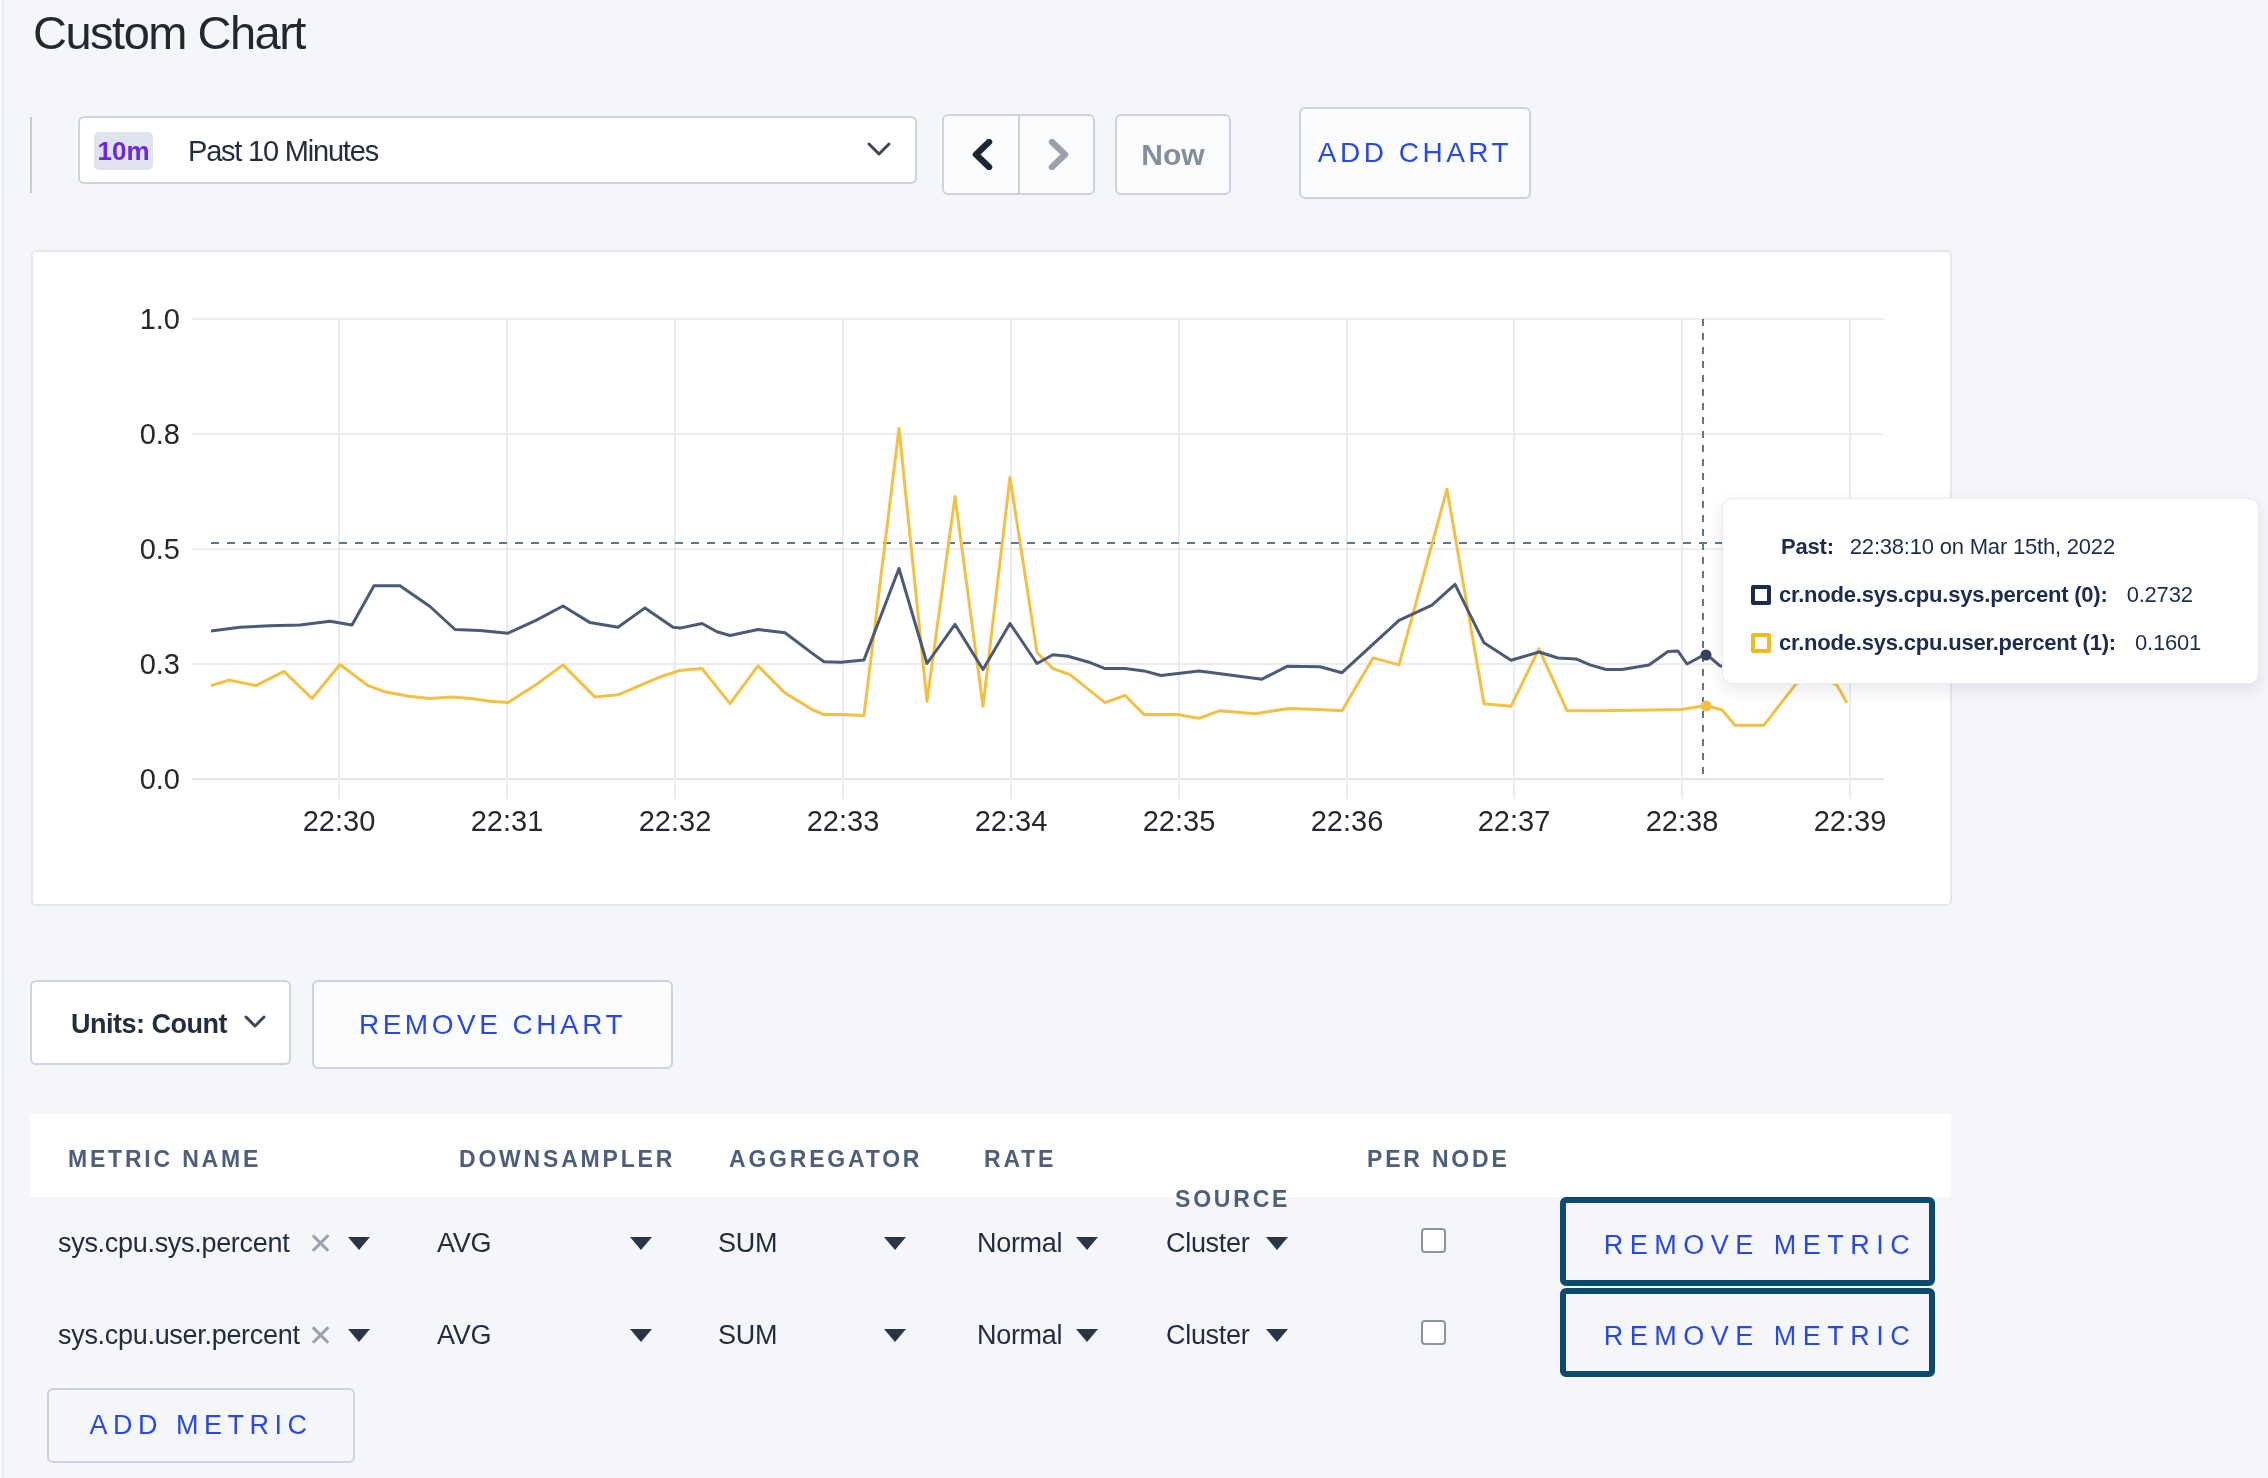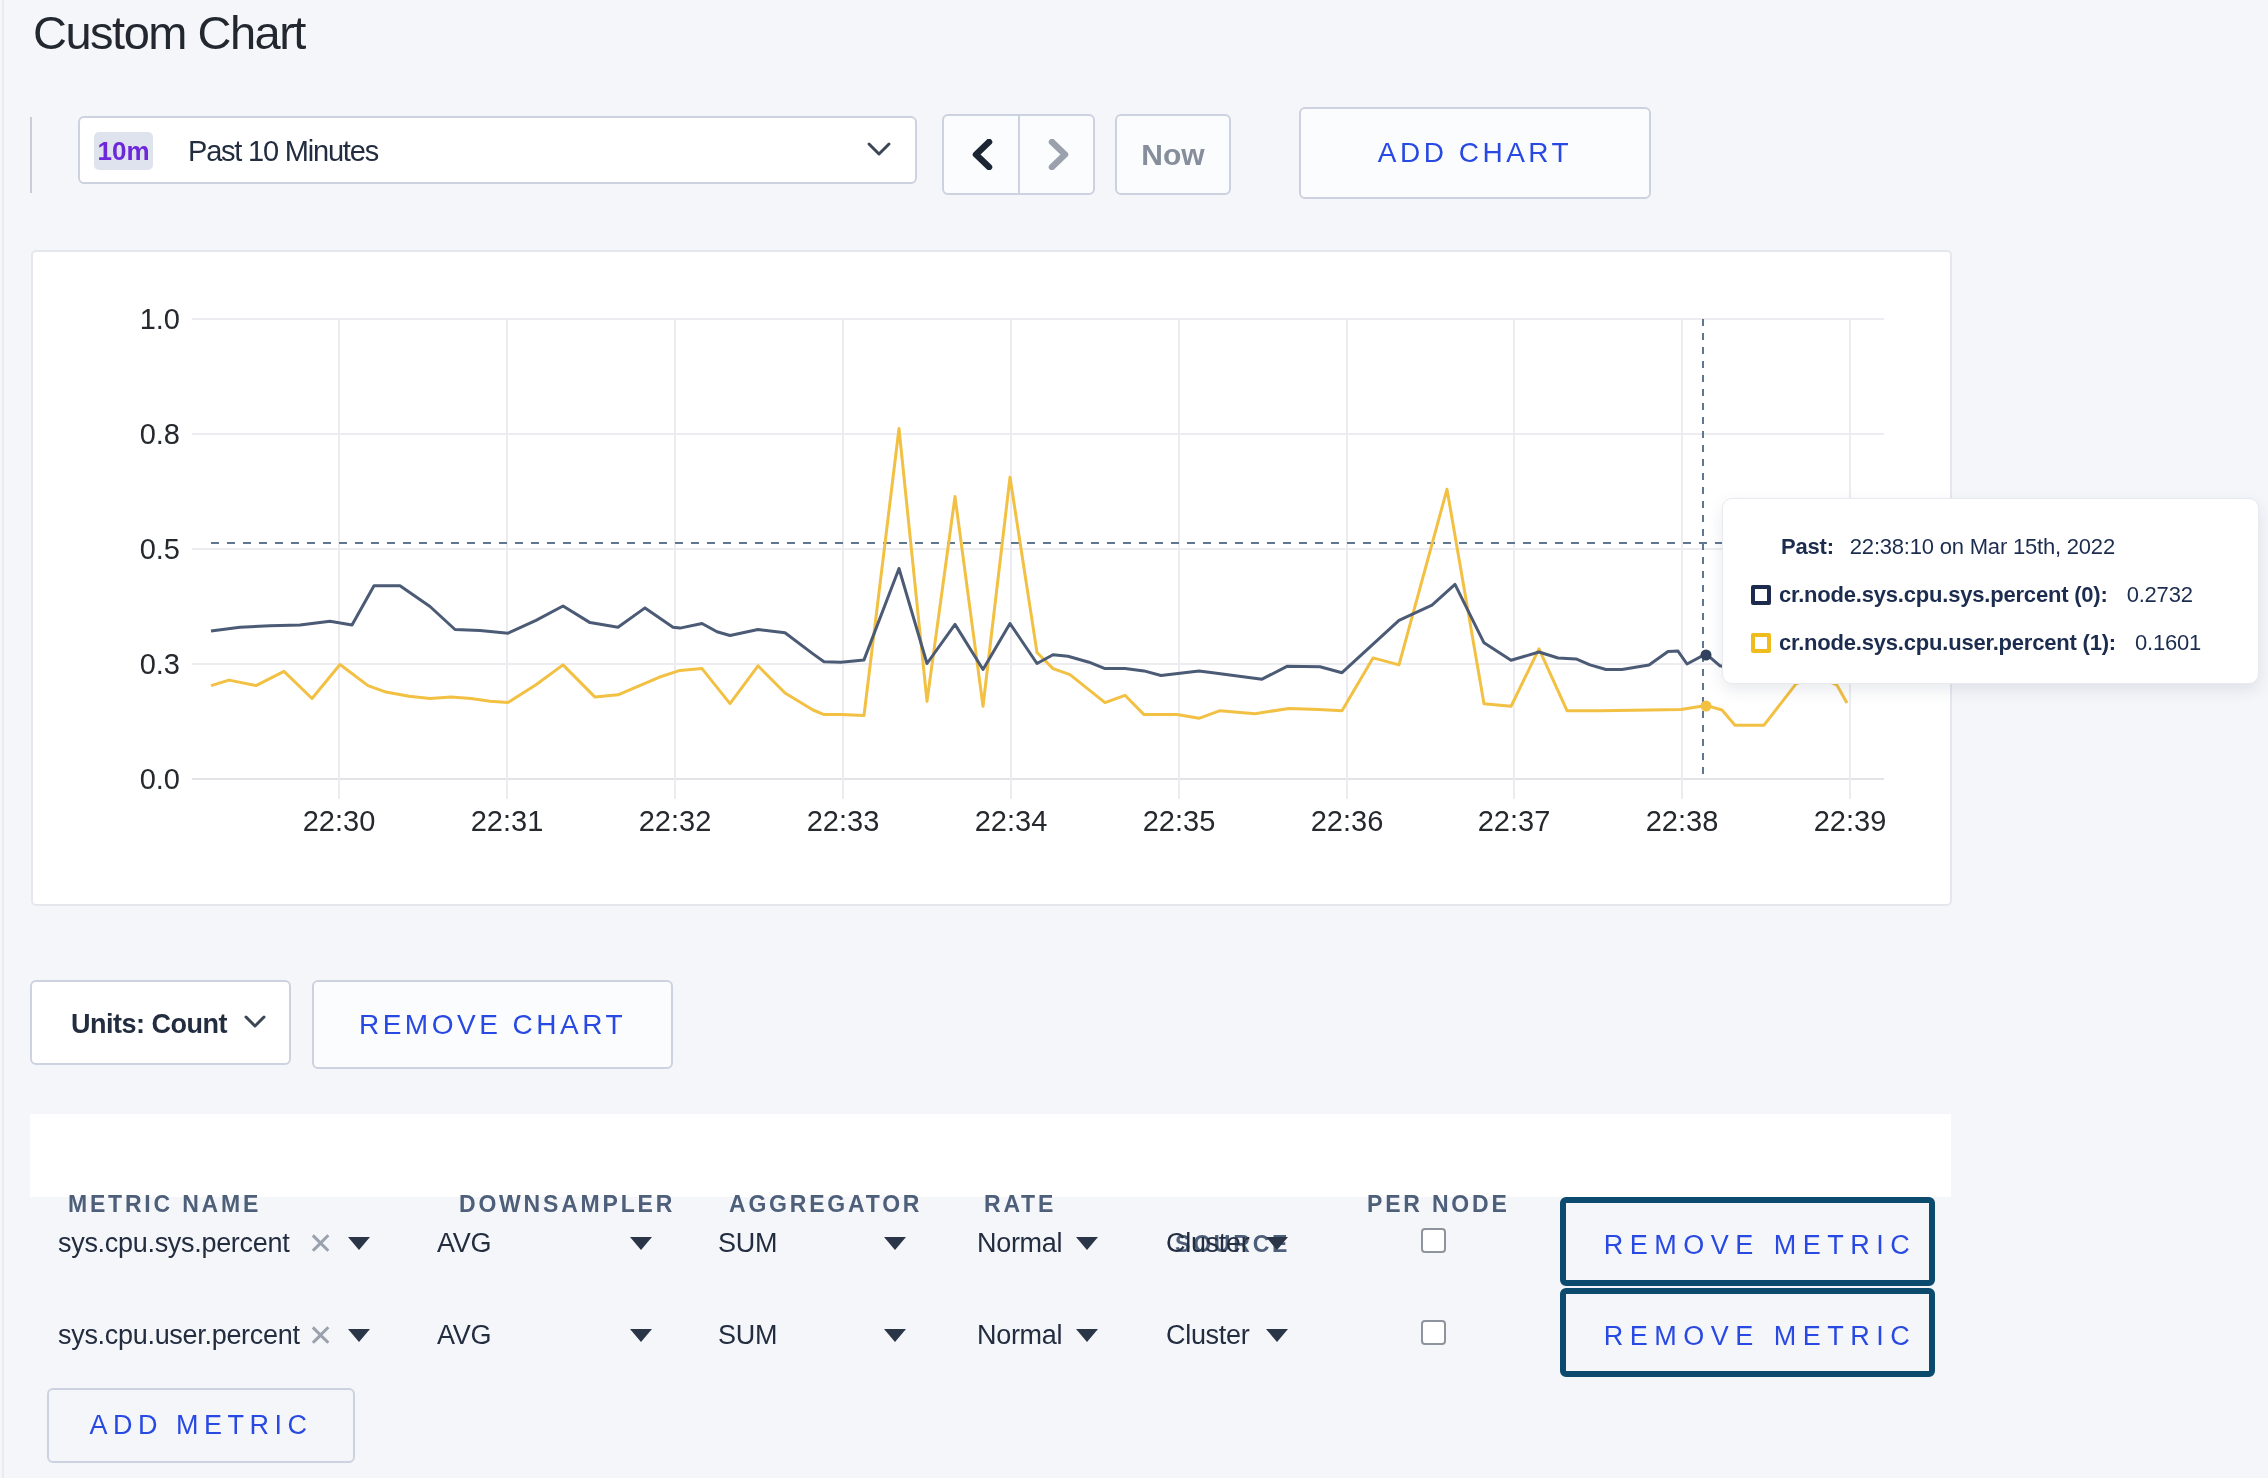--- a/index.html
+++ b/index.html
@@ -15,38 +15,38 @@
   
   .vdiv{left:30px;top:117px;width:2px;height:76px;background:#c9cdd8;}
   .selbox{left:78px;top:116px;width:839px;height:68px;background:#ffffff;border:2px solid #ccd2df;border-radius:6px;box-sizing:border-box;}
   .badge{left:94px;top:132px;width:59px;height:38px;background:#dfe3ee;border-radius:5px;color:#6d28d9;font-size:26px;font-weight:bold;text-align:center;line-height:38px;}
   .seltext{left:188px;top:135px;font-size:29px;color:#232d40;letter-spacing:-1.2px;}
   .selchev{left:866px;top:141px;}
   .navgrp{left:942px;top:114px;width:153px;height:81px;background:#fbfcfe;border:2px solid #ccd2df;border-radius:6px;box-sizing:border-box;}
   .navdiv{left:1018px;top:116px;width:2px;height:77px;background:#ccd2df;}
   .now{left:1115px;top:114px;width:116px;height:81px;background:#fbfcfe;border:2px solid #ccd2df;border-radius:6px;box-sizing:border-box;
        color:#868e9c;font-size:30px;font-weight:bold;text-align:center;line-height:77px;}
-  .addchart{left:1299px;top:107px;width:352px;height:92px;background:#fbfcfe;border:2px solid #ccd2df;border-radius:6px;box-sizing:border-box;
+  .addchart{left:1299px;top:107px;width:232px;height:92px;background:#fbfcfe;border:2px solid #ccd2df;border-radius:6px;box-sizing:border-box;
        color:#2849e2;font-size:28px;letter-spacing:3.5px;text-align:center;line-height:88px;font-weight:normal;}
   
   .card{left:31px;top:250px;width:1921px;height:656px;background:#ffffff;border:2px solid #e4e7ee;border-radius:5px;box-sizing:border-box;}
   
   .tooltip{left:1722px;top:498px;width:535px;height:184px;background:#ffffff;border:1px solid #e8eaf0;border-radius:10px;
        box-shadow:0 6px 16px rgba(40,50,80,0.10);}
   .ttrow{position:absolute;font-size:22px;color:#1c2c4e;white-space:nowrap;letter-spacing:-0.2px;}
   .sq{position:absolute;width:12px;height:12px;border-radius:2px;}
   
   .unitsbox{left:30px;top:980px;width:261px;height:85px;background:#ffffff;border:2px solid #ccd2df;border-radius:6px;box-sizing:border-box;}
   .unitstext{left:71px;top:1009px;font-size:27px;font-weight:bold;color:#232d40;letter-spacing:-0.5px;}
   .unitschev{left:243px;top:1014px;}
   .removechart{left:312px;top:980px;width:361px;height:89px;background:#fbfcfe;border:2px solid #ccd2df;border-radius:6px;box-sizing:border-box;
        color:#2849e2;font-size:28px;letter-spacing:3.5px;text-align:center;line-height:85px;font-weight:normal;}
   
   .thead{left:30px;top:1114px;width:1921px;height:83px;background:#ffffff;}
-  .th{position:absolute;top:1191px;font-size:23px;letter-spacing:2.8px;color:#4e5f7a;font-weight:bold;white-space:nowrap;}
+  .th{position:absolute;top:1146px;font-size:23px;letter-spacing:2.8px;color:#4e5f7a;font-weight:bold;white-space:nowrap;}
   .cell{position:absolute;font-size:27px;color:#232d40;white-space:nowrap;letter-spacing:-0.3px;}
   .xmark{position:absolute;font-size:30px;color:#9aa2ae;}
   .tri{position:absolute;width:0;height:0;border-left:11px solid transparent;border-right:11px solid transparent;border-top:13px solid #2b3548;}
   .cb{position:absolute;width:25px;height:25px;background:#ffffff;border:2px solid #8e949e;border-radius:4px;box-sizing:border-box;}
   .rmbtn{position:absolute;left:1560px;width:375px;height:89px;text-indent:25px;background:transparent;border:6px solid #0c4a6e;border-radius:6px;box-sizing:border-box;
        color:#2849e2;font-size:27px;letter-spacing:6.5px;text-align:center;line-height:85px;font-weight:normal;}
   .addmetric{left:47px;top:1388px;width:308px;height:75px;background:transparent;border:2px solid #ccd2df;border-radius:6px;box-sizing:border-box;
        color:#2849e2;font-size:27px;letter-spacing:5.5px;text-align:center;line-height:71px;font-weight:normal;}
 </style>
 </head>

